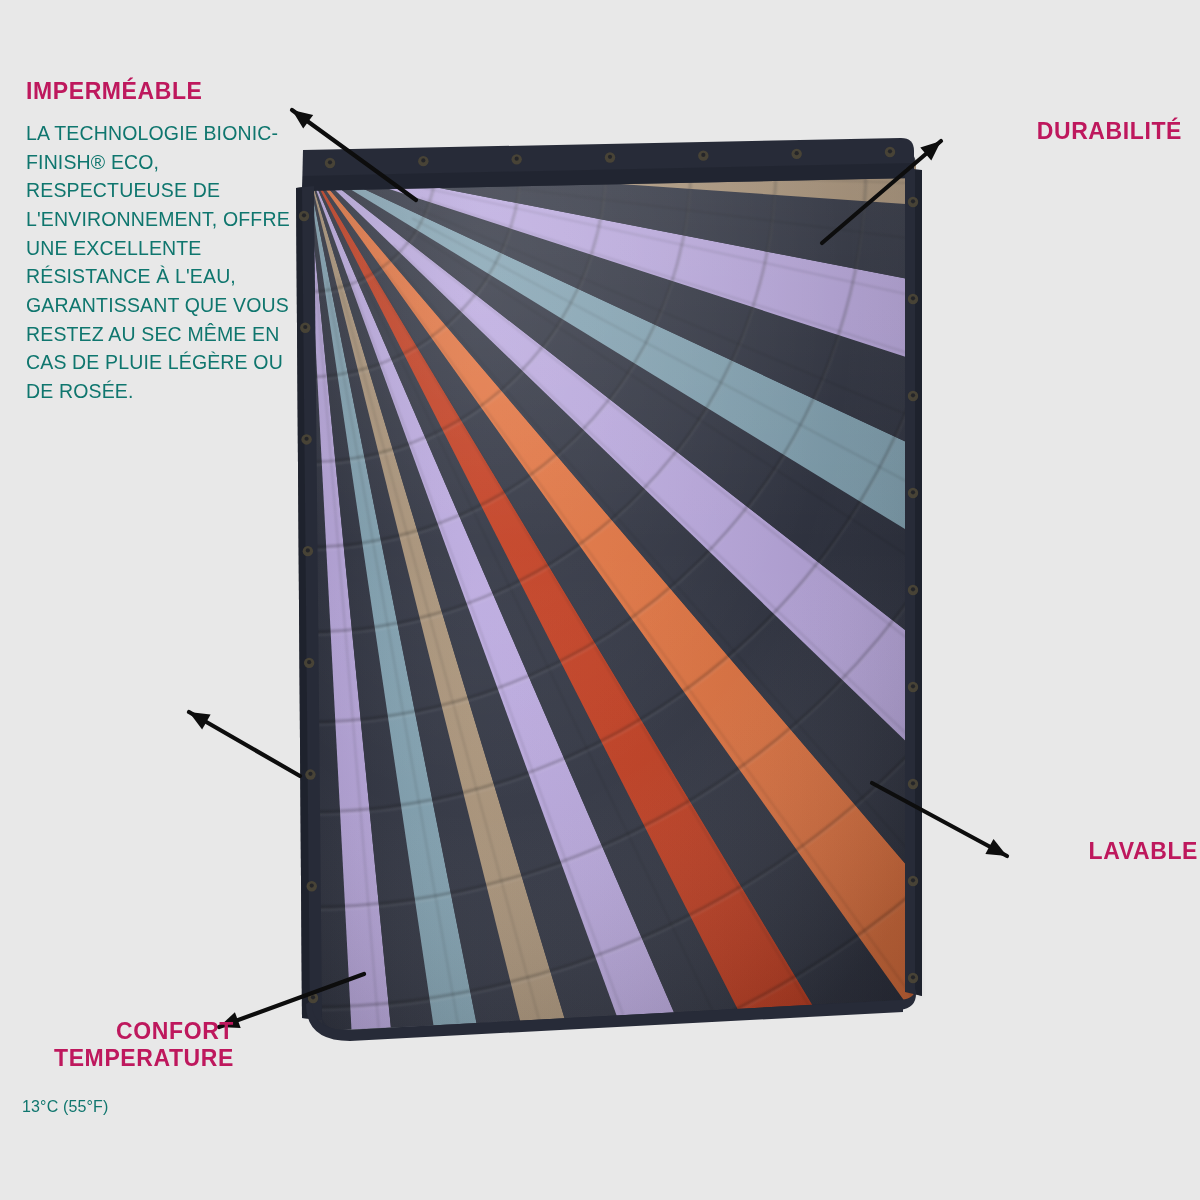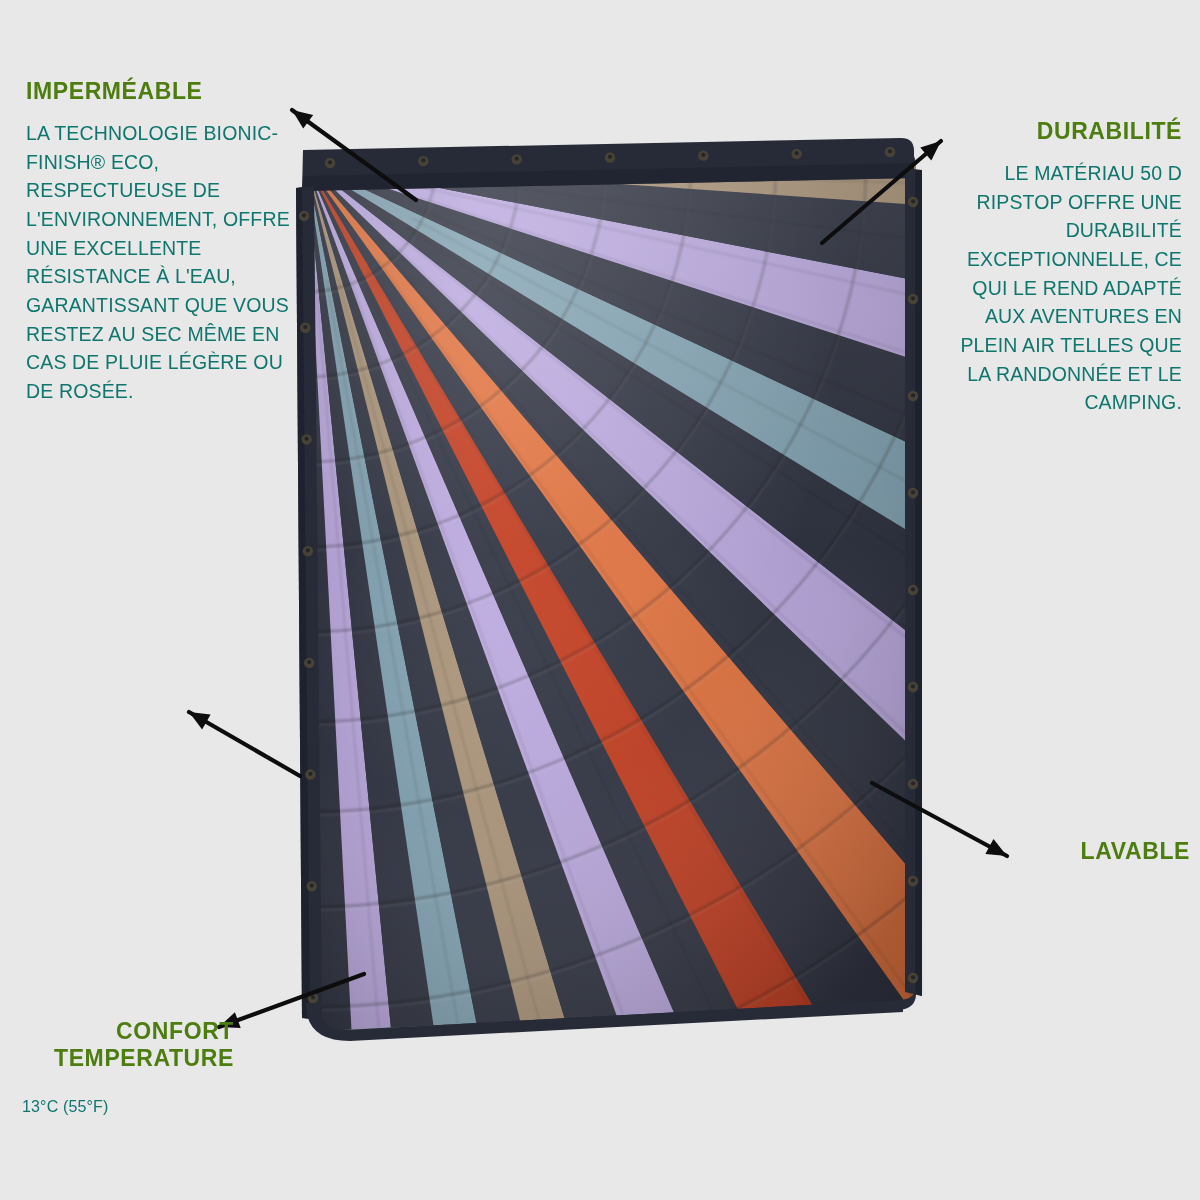--- a/index.html
+++ b/index.html
@@ -15,38 +15,38 @@
   #stage { position:absolute; inset:0; width:1200px; height:1200px; }
 
   
   .blk { position:absolute; }
   .blk h2 {
     font-size:23px;
     font-weight:bold;
     letter-spacing:0.6px;
     line-height:1.18;
     margin-bottom:14px;
-    color:#4d7c0f;
+    color:#be185d;
     text-transform:uppercase;
   }
   .blk p {
     font-size:19.5px;
     font-weight:300;
     line-height:1.47;
     letter-spacing:0.15px;
     color:#0f766e;
     text-transform:uppercase;
   }
   .al-l  { text-align:left; }
   .al-r  { text-align:right; }
 
   #blk-impermeable { left:26px;  top:78px;  width:272px; }
   #blk-durabilite  { right:18px; top:118px; width:228px; }
   #blk-boutons     { left:26px;  top:462px; width:258px; }
-  #blk-lavable     { right:10px; top:838px; width:232px; }
+  #blk-lavable     { right:2px; top:838px; width:232px; }
   #blk-confort     { left:22px;  top:1018px; width:212px; }
   #blk-confort h2  { margin-bottom:23px; }
   #blk-confort p   { text-transform:none; font-size:16px; }
 
   
   #arrows { position:absolute; inset:0; pointer-events:none; }
 
   
   #blanket { position:absolute; left:0; top:0; }
 </style>
@@ -305,21 +305,20 @@
       </g>
   </svg>
 
   <div class="blk al-l" id="blk-impermeable">
     <h2>IMPERMÉABLE</h2>
     <p>LA TECHNOLOGIE BIONIC-FINISH® ECO, RESPECTUEUSE DE L'ENVIRONNEMENT, OFFRE UNE EXCELLENTE RÉSISTANCE À L'EAU, GARANTISSANT QUE VOUS RESTEZ AU SEC MÊME EN CAS DE PLUIE LÉGÈRE OU DE ROSÉE.</p>
   </div>
 
   <div class="blk al-r" id="blk-durabilite">
     <h2>DURABILITÉ</h2>
-    <p>LE MATÉRIAU 50 D RIPSTOP OFFRE UNE DURABILITÉ EXCEPTIONNELLE, CE QUI LE REND ADAPTÉ AUX AVENTURES EN PLEIN AIR TELLES QUE LA RANDONNÉE ET LE CAMPING.</p>
   </div>
 
   <div class="blk al-l" id="blk-boutons">
   </div>
 
   <div class="blk al-r" id="blk-lavable">
     <h2>LAVABLE</h2>
   </div>
 
   <div class="blk al-r" id="blk-confort">

